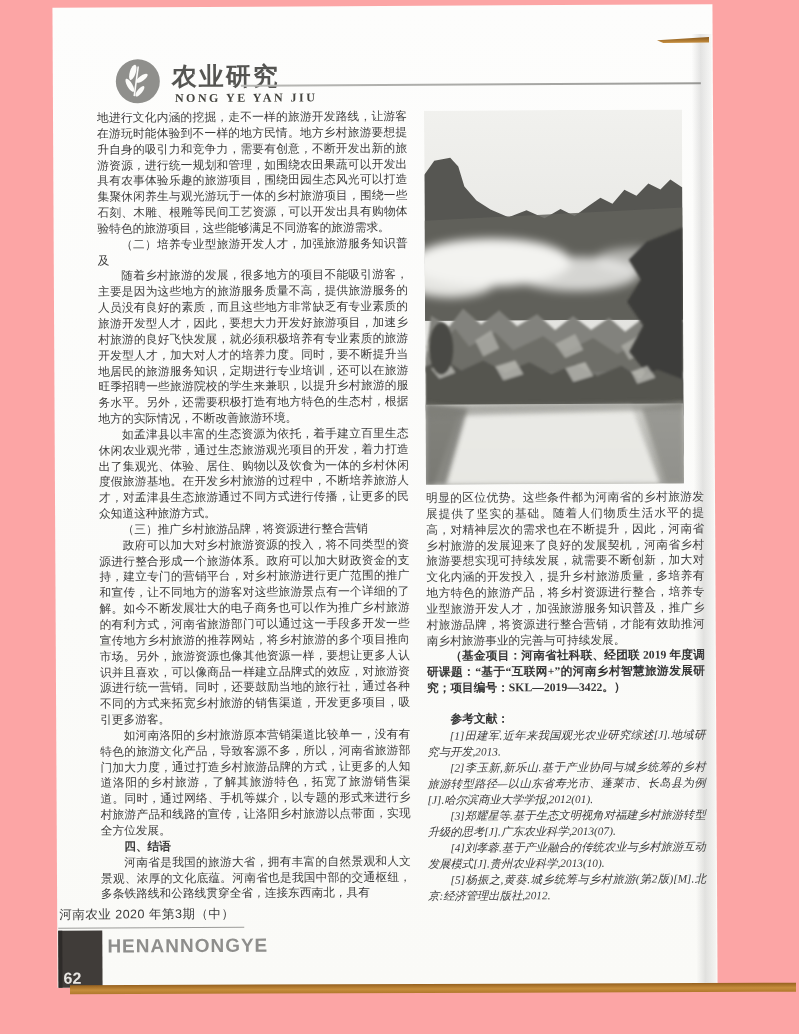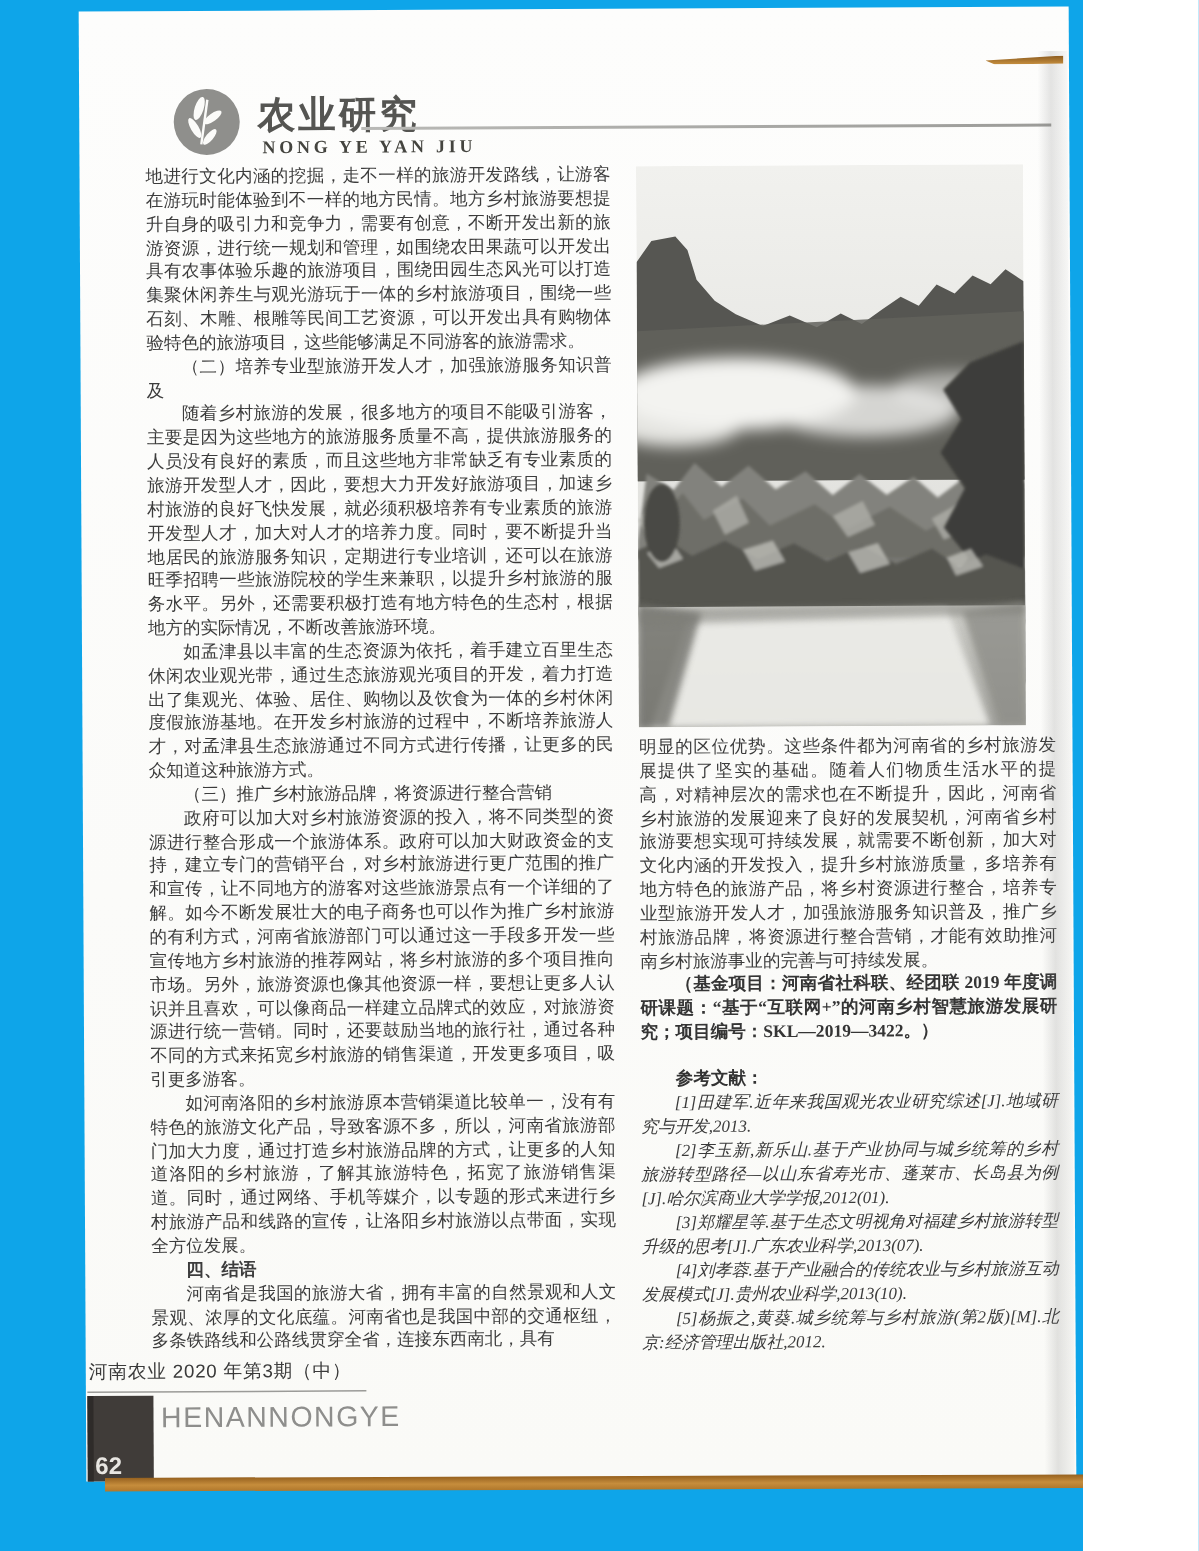--- a/index.html
+++ b/index.html
@@ -1,16 +1,16 @@
 <!DOCTYPE html>
 <html><head>
 <meta charset="utf-8">
 <style>
   html,body{margin:0;padding:0;background:#ffffff;}
-  .screenshot{position:relative;width:722px;height:1034px;background:#0ea5e9;overflow:hidden;
+  .screenshot{position:relative;width:799px;height:1034px;background:#fca5a5;overflow:hidden;
     font-family:"Liberation Serif","DejaVu Serif",serif;color:#3e3e3e;}
   
   .page{position:absolute;left:55px;top:6px;width:660px;height:980px;
     background:linear-gradient(180deg,#fdfdfc 0%,#fbfbf9 60%,#fafaf7 100%);
     transform:rotate(-0.3deg);}
   
   .edge-right{position:absolute;left:694px;top:34px;width:20px;height:952px;
     background:linear-gradient(to right,rgba(110,110,110,0) 0%,rgba(110,110,110,0.18) 45%,rgba(140,140,140,0.05) 100%);
     transform:rotate(-0.3deg);}
   
@@ -41,21 +41,21 @@
   .ref{font-style:italic;font-size:11.3px;line-height:16px;color:#3a3a3a;}
   
   .f-issue{position:absolute;left:2px;top:899px;font-family:"Liberation Sans","DejaVu Sans",sans-serif;
     font-weight:400;font-size:12.5px;color:#3a3a3a;letter-spacing:0.5px;}
   .f-rule{position:absolute;left:1px;top:920px;width:186px;height:1px;background:#9b9b98;}
   .f-pagebox{position:absolute;left:1px;top:923px;width:40px;height:57px;background:#403c39;
     border-left:4px solid #2e2b29;display:flex;align-items:flex-end;justify-content:flex-start;}
   .f-pagenum{color:#e8e6e2;font-family:"Liberation Sans","DejaVu Sans",sans-serif;font-weight:700;
     font-size:16px;margin:4px 0 0 1px;}
   .f-pinyin{position:absolute;left:50px;top:928px;font-family:"Liberation Sans","DejaVu Sans",sans-serif;
-    font-weight:400;font-size:19px;letter-spacing:1px;color:#8e8e8c;}
+    font-weight:700;font-size:19px;letter-spacing:1px;color:#8e8e8c;}
 </style>
 </head>
 <body>
 
 <div class="screenshot">
 
   <div class="page">
 
     <svg class="logo" viewBox="0 0 46 46">
       <circle cx="23" cy="23" r="22" fill="#8f8f8c"></circle>

